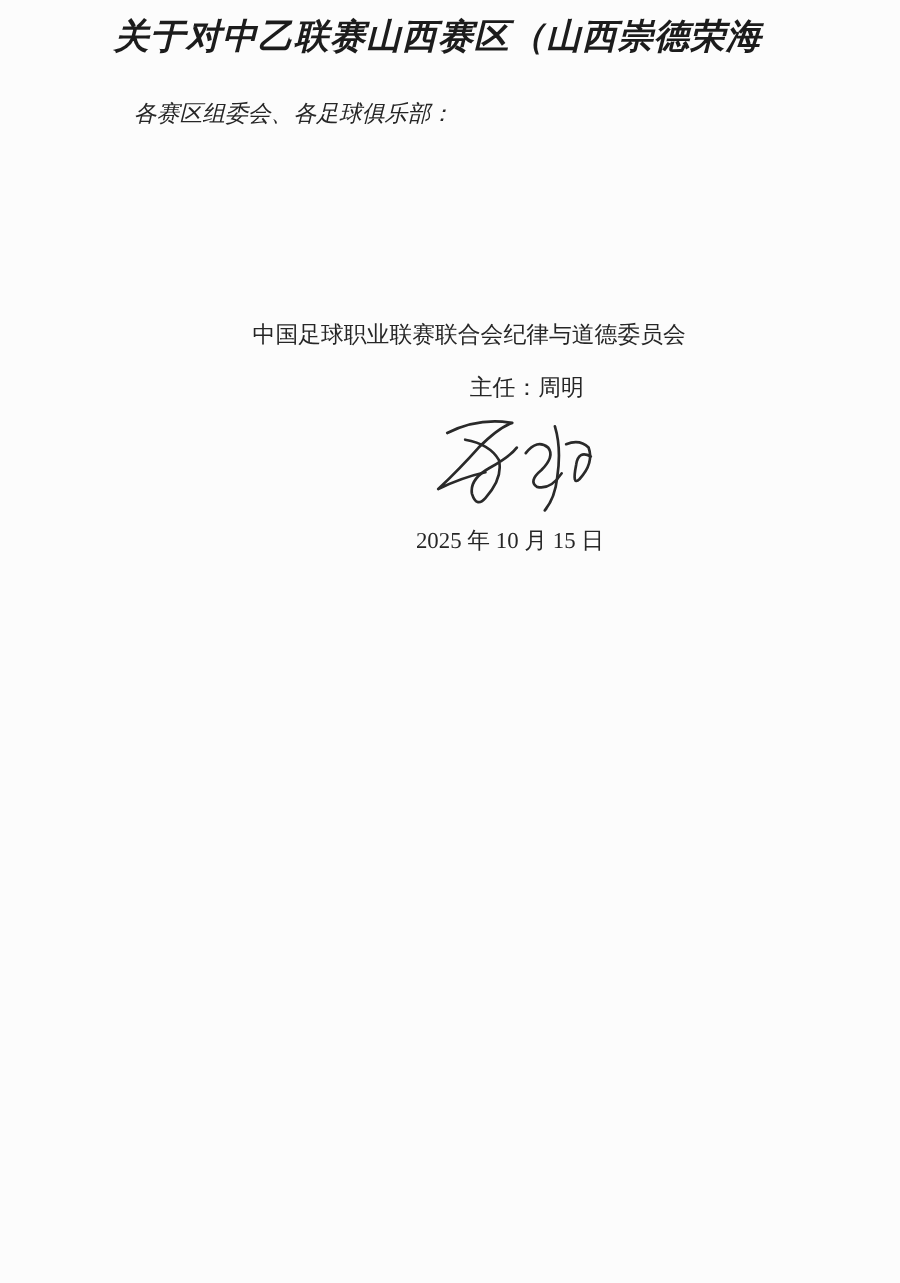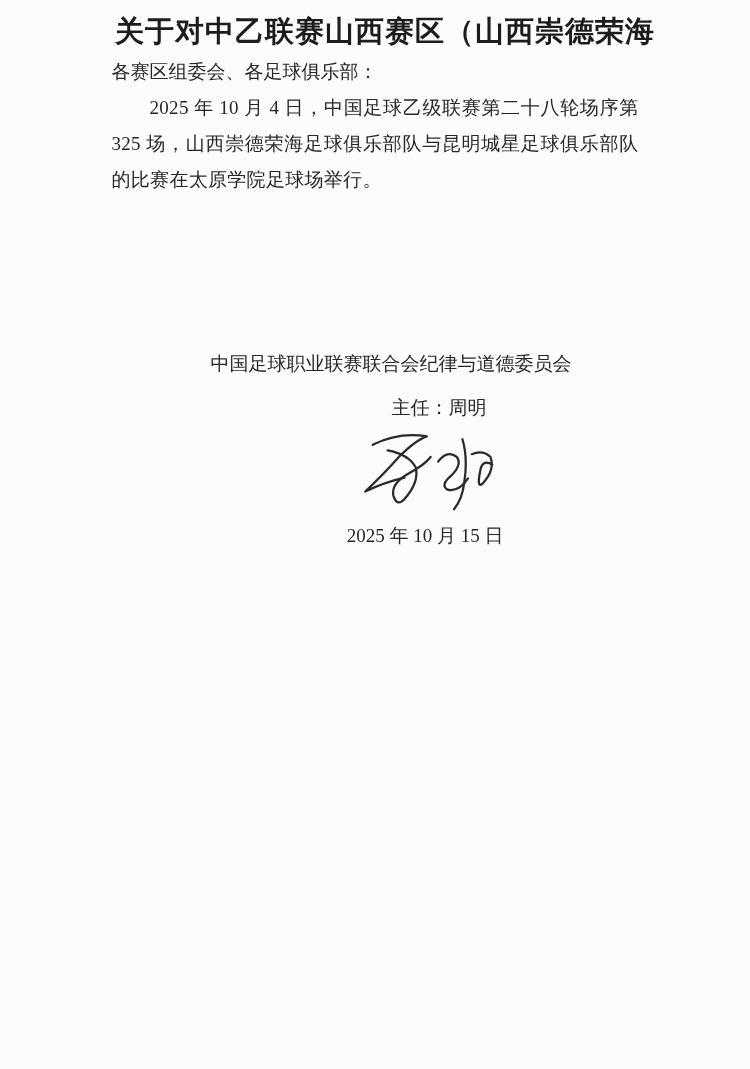--- a/index.html
+++ b/index.html
@@ -15,34 +15,37 @@
     background: #fcfcfc;
     color: #262626;
     font-family: "Liberation Serif", "DejaVu Serif", serif;
     overflow: hidden;
     box-sizing: border-box;
     padding-top: 8px;
   }
   .doc-title {
     width: 560px;
     margin: 0 auto;
-    text-align: right;
+    text-align: left;
     font-size: 29px;
     font-weight: bold;
     line-height: 46px;
     color: #1c1c1c;
     letter-spacing: 1px;
+    font-style: italic;
   }
   .content {
     width: 527px;
     margin: 0 auto;
   }
   .salutation {
+    margin-top: 24px;
     font-size: 19px;
     line-height: 36px;
+    font-style: italic;
   }
   .body-para {
     margin: 0;
     font-size: 19px;
     line-height: 36px;
     text-indent: 2em;
     text-align: justify;
     letter-spacing: 0.3px;
   }
   .signature-block {
@@ -83,21 +86,20 @@
 
 <div class="page">
 
   <h1 class="doc-title">
     <span>关于对中乙联赛山西赛区（山西崇德荣海</span><br>
   </h1>
 
   <div class="content">
     <div class="salutation">各赛区组委会、各足球俱乐部：</div>
 
-    <p class="body-para">2025 年 10 月 4 日，中国足球乙级联赛第二十八轮场序第 325 场，山西崇德荣海足球俱乐部队与昆明城星足球俱乐部队的比赛在太原学院足球场举行。</p>
   </div>
 
   <div class="signature-block">
     <div class="sig-org">中国足球职业联赛联合会纪律与道德委员会</div>
     <div class="sig-signer">主任：周明</div>
     <div class="sig-handwriting-wrap">
       <svg viewBox="0 0 170 92">
         <path d="M20 18 Q48 4 78 9 Q66 13 48 31 Q32 49 12 68 Q32 58 54 53"></path>
         <path d="M36 24 Q58 28 66 42 Q70 58 54 76 Q46 85 42 72 Q40 59 58 49 Q76 39 82 31"></path>
         <path d="M90 36 Q100 23 110 31 Q116 39 104 51 Q92 61 100 66 Q112 69 122 54"></path>

